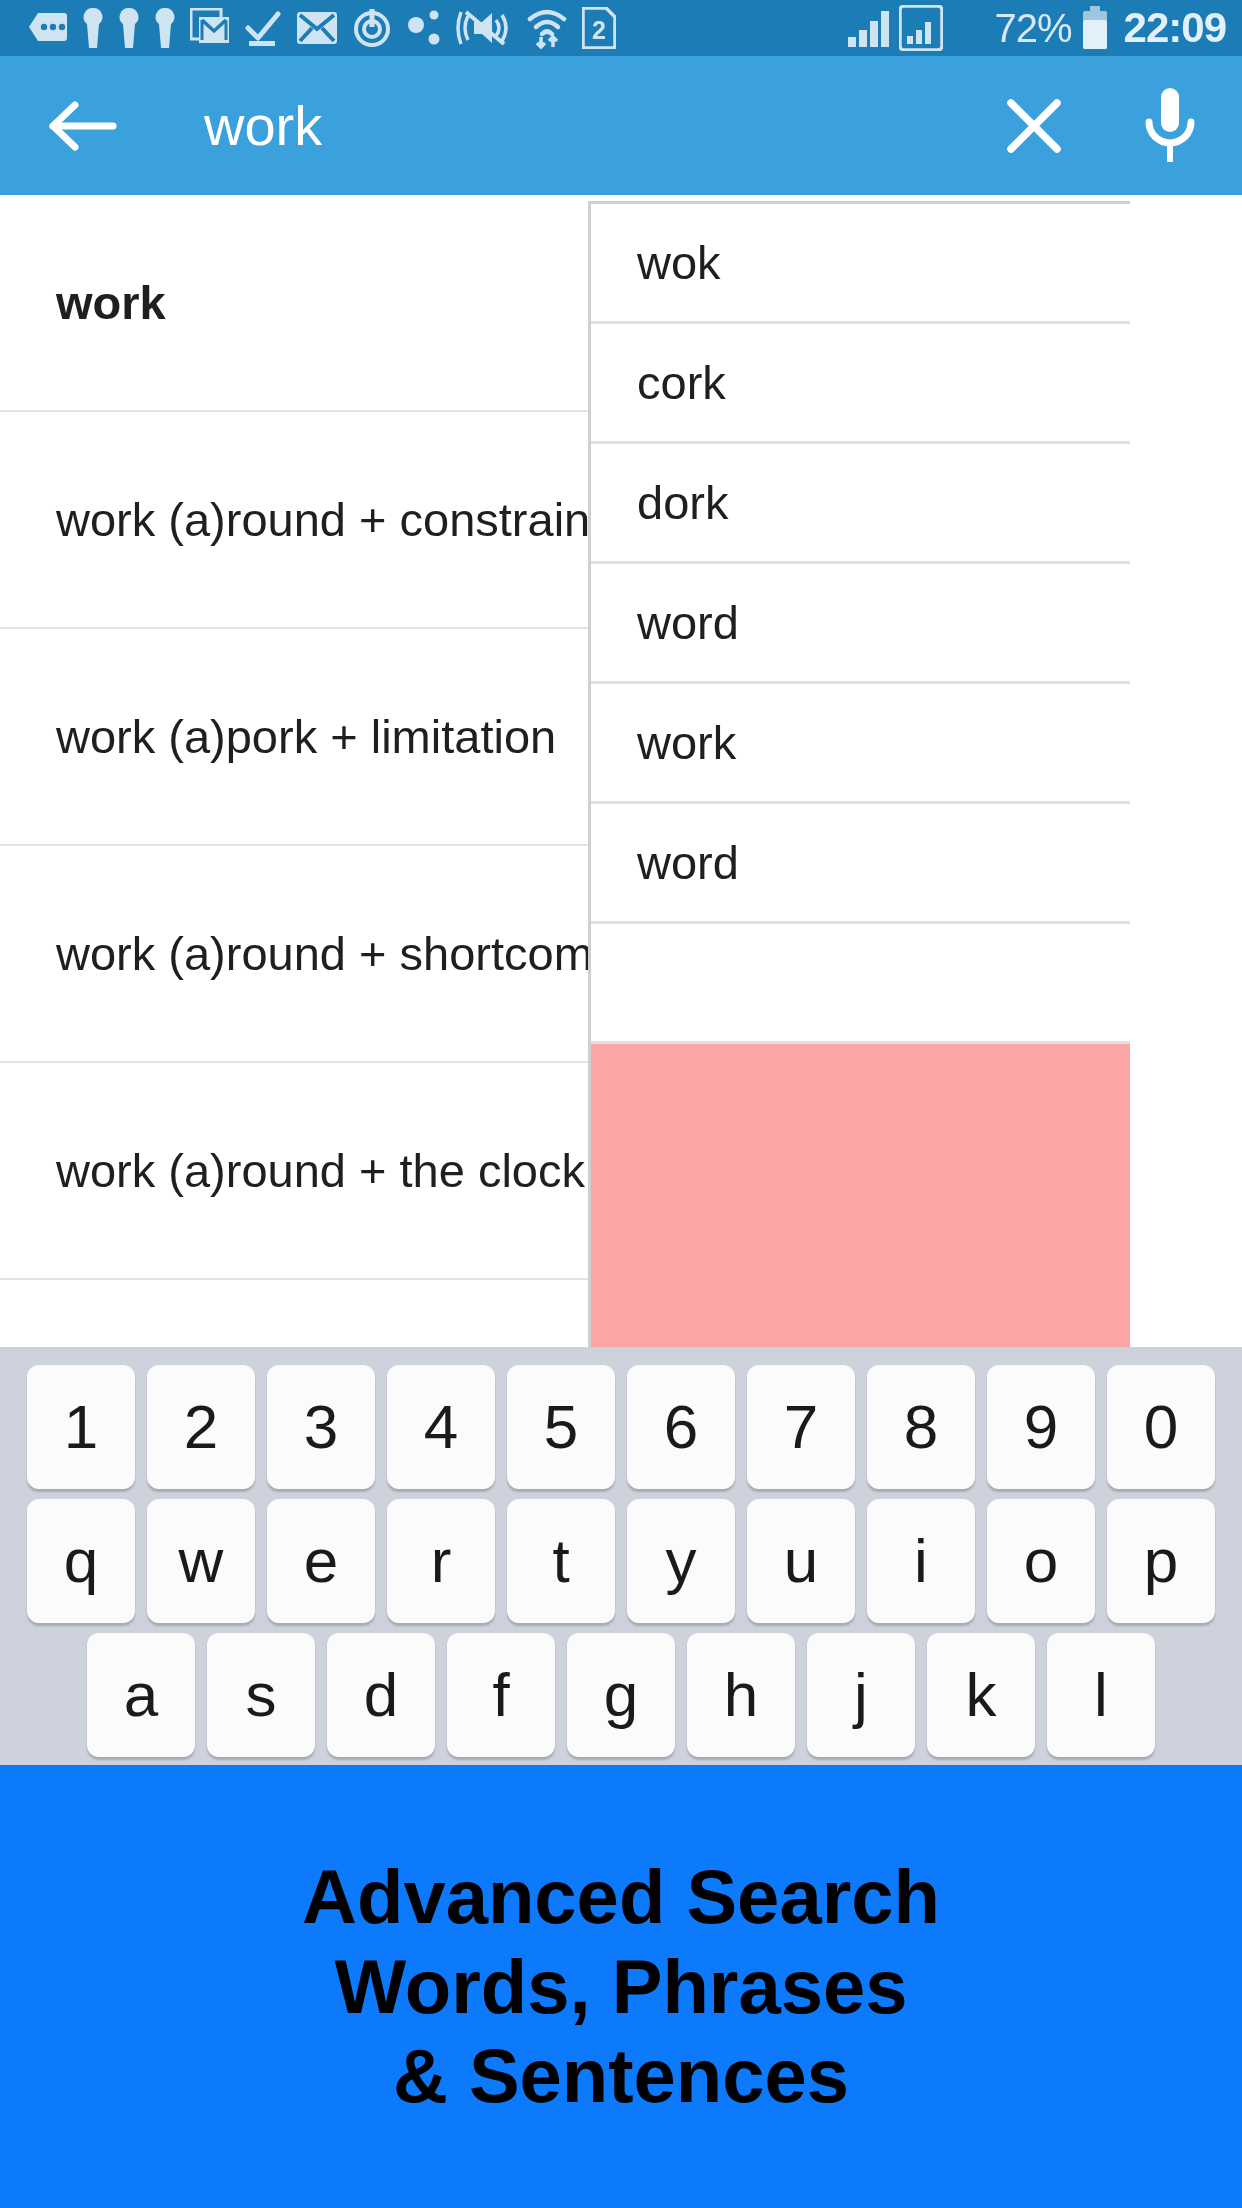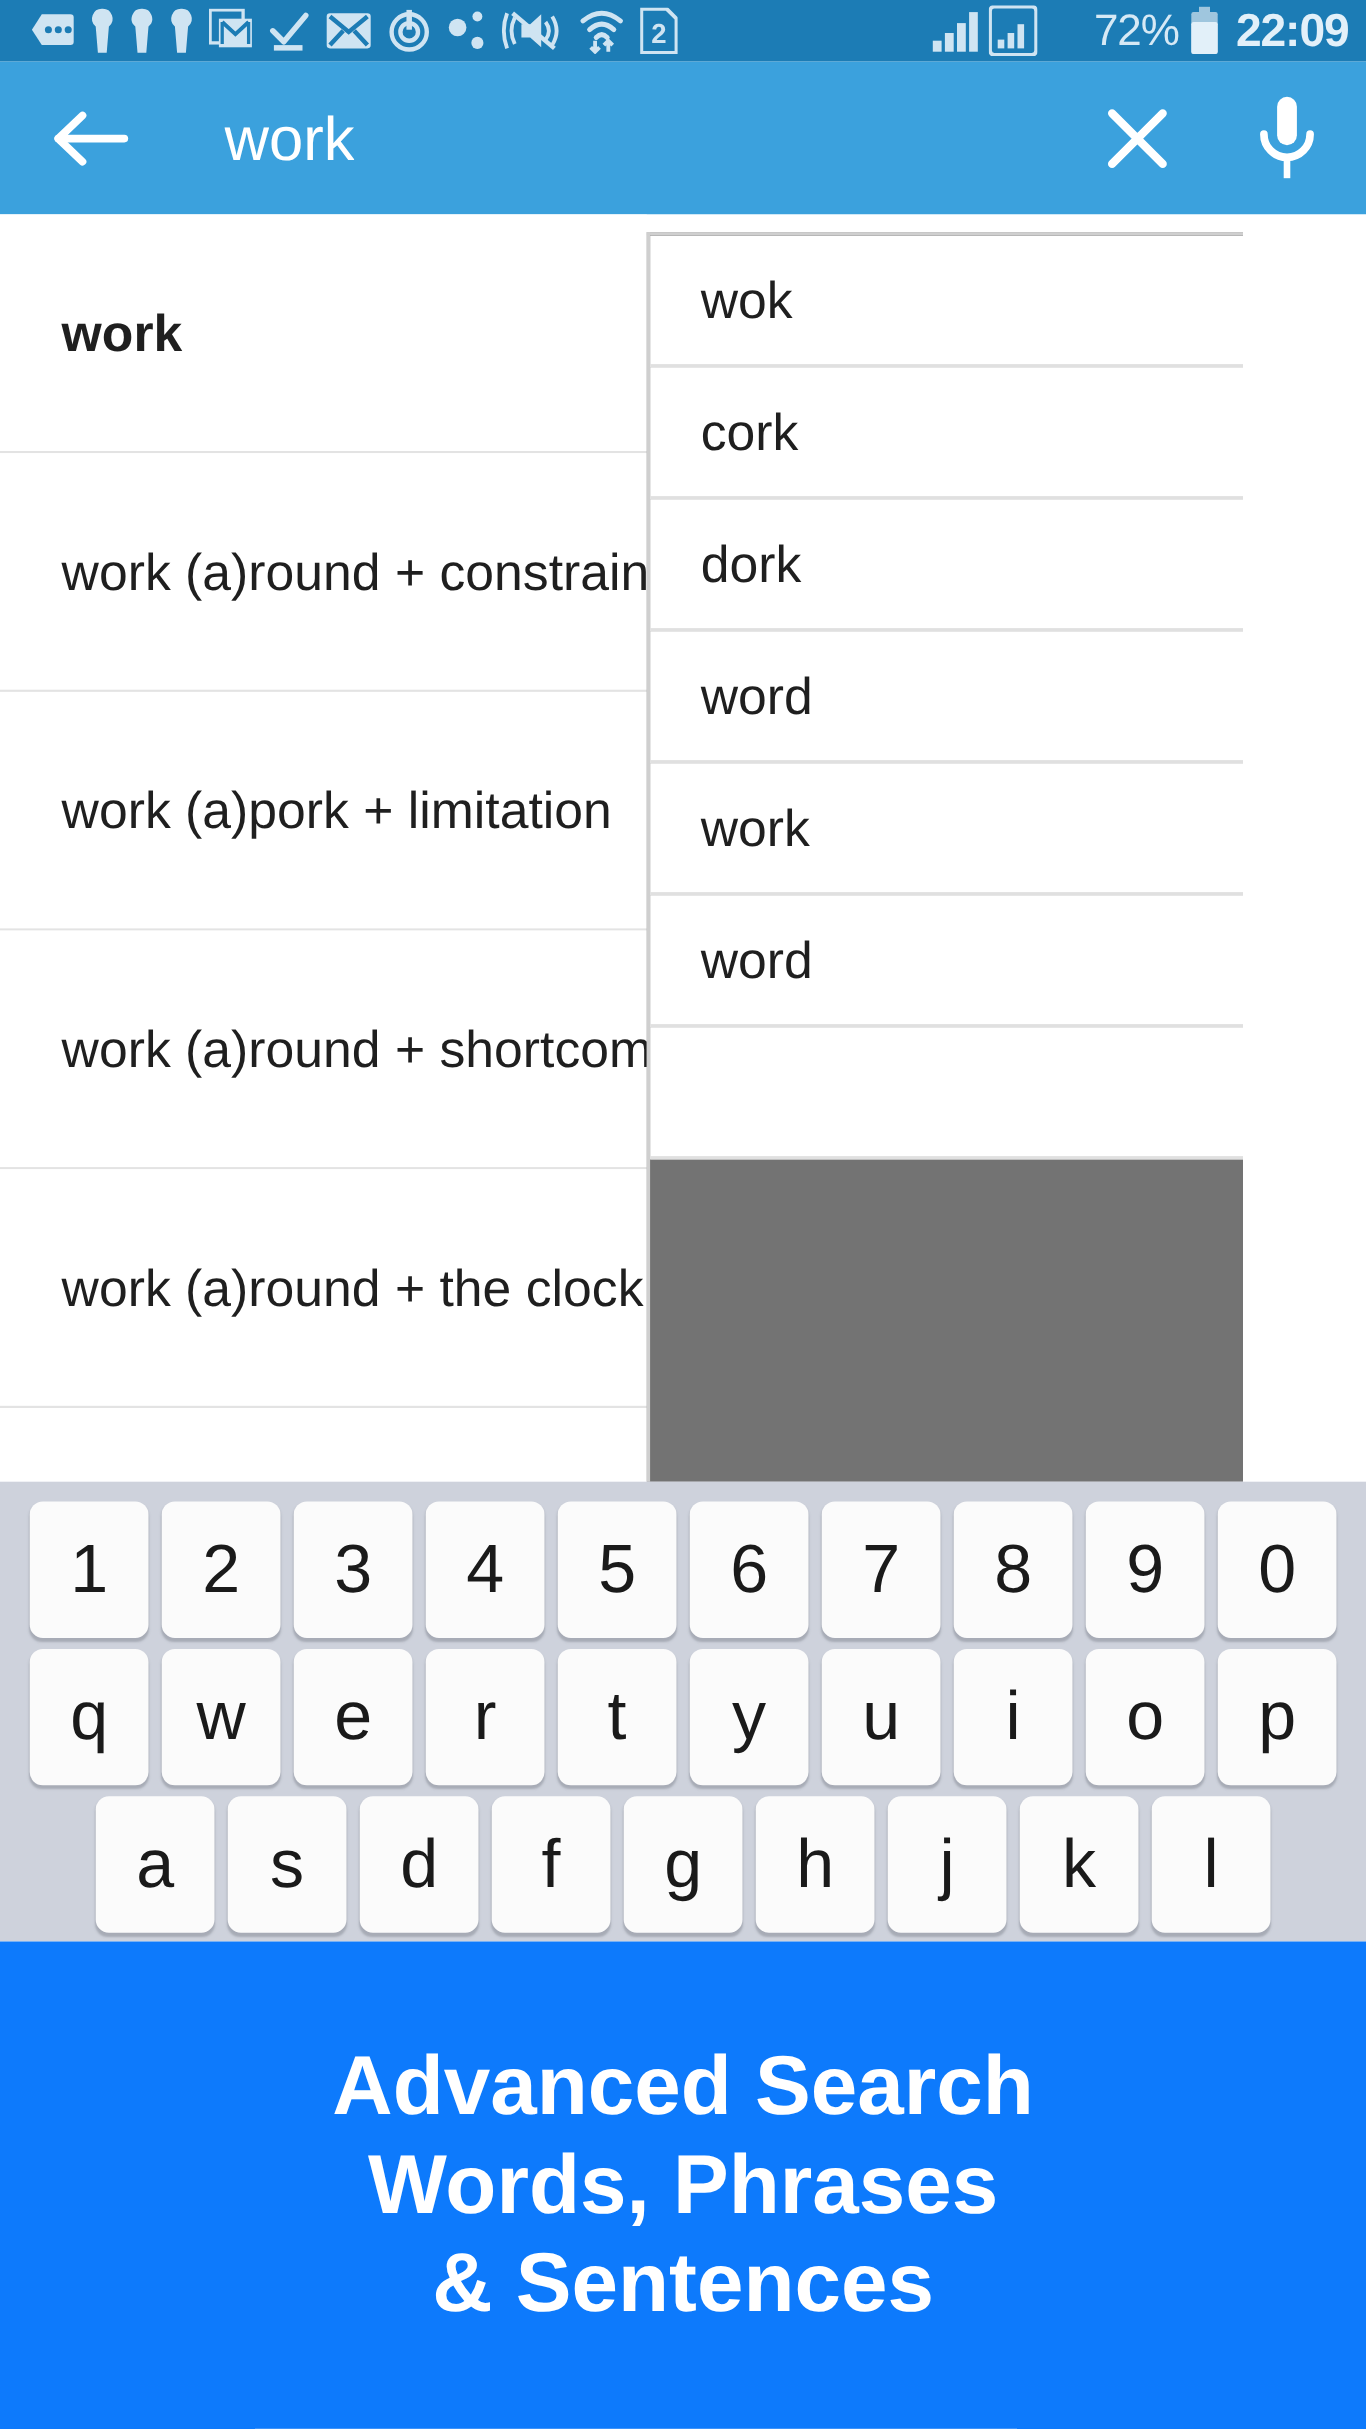--- a/index.html
+++ b/index.html
@@ -136,24 +136,24 @@
     white-space: nowrap;
     font-family: "Liberation Sans", sans-serif;
   }
   .phrase-row.is-exact .phrase-label {
     font-weight: bold;
   }
 
   
   #word-list {
     position: absolute;
-    left: 588px; top: 16px;
+    left: 588px; top: 6px;
     width: 542px;
     height: 1146px;
-    background: #737373;
+    background: #fca5a5;
     border-left: 3px solid #cfcfcf;
     border-top: 3px solid #cfcfcf;
     box-sizing: border-box;
     overflow: hidden;
   }
   .word-row {
     height: 120px;
     box-sizing: border-box;
     border-bottom: 3px solid #e0e0e0;
     display: flex;
@@ -213,21 +213,21 @@
     width: 1242px;
     height: 443px;
     background: #0d7afc;
     display: flex;
     flex-direction: column;
     align-items: center;
     justify-content: center;
     box-sizing: border-box;
   }
   #ad-banner .ad-line {
-    color: #ffffff;
+    color: #000000;
     font-size: 76px;
     font-weight: bold;
     font-family: "Liberation Sans", sans-serif;
     line-height: 1.18;
     text-align: center;
     white-space: nowrap;
   }
 </style>
 </head>
 <body>

